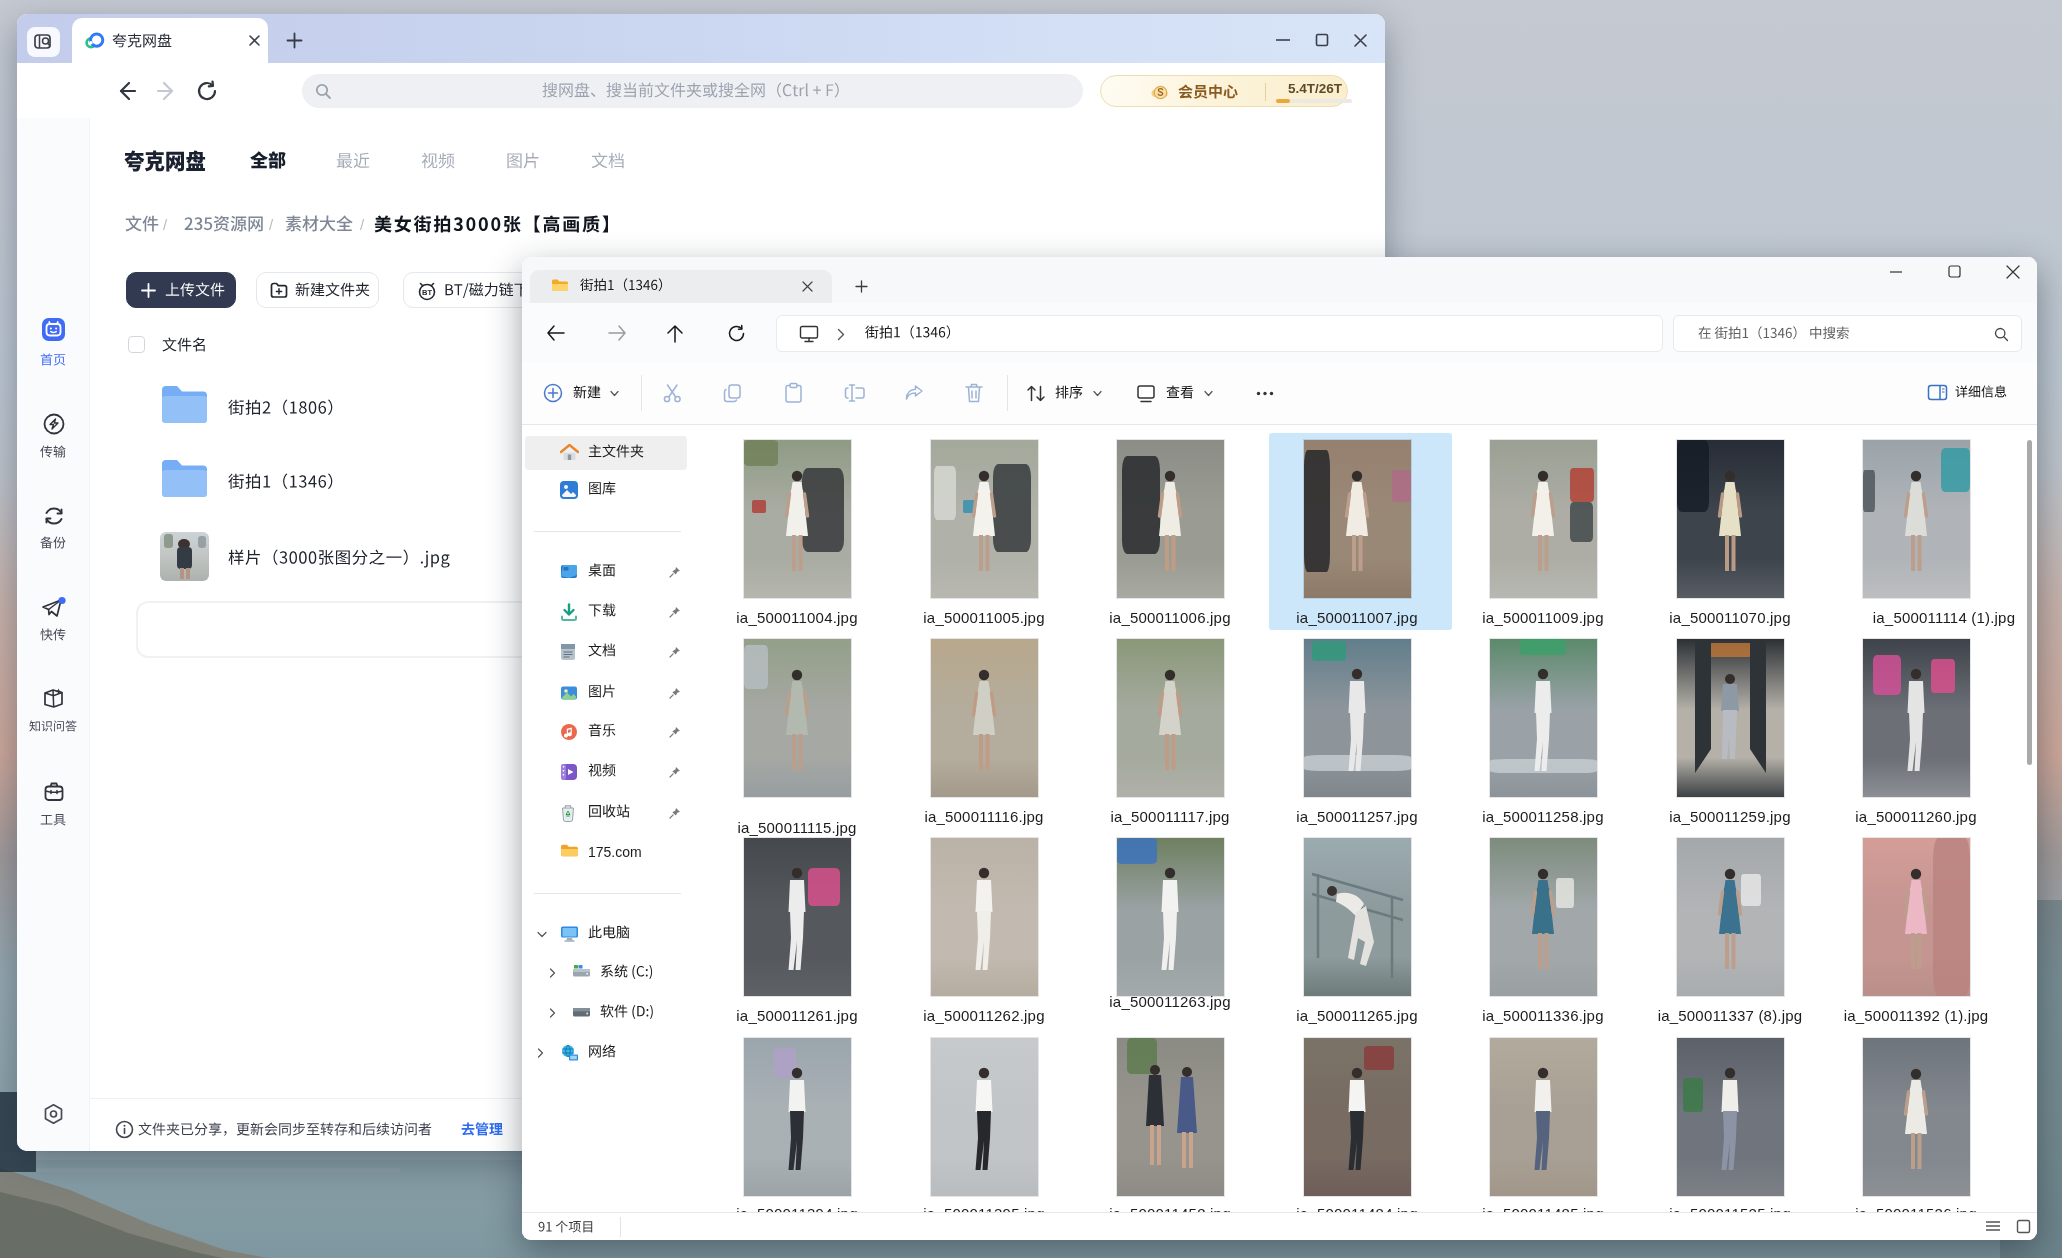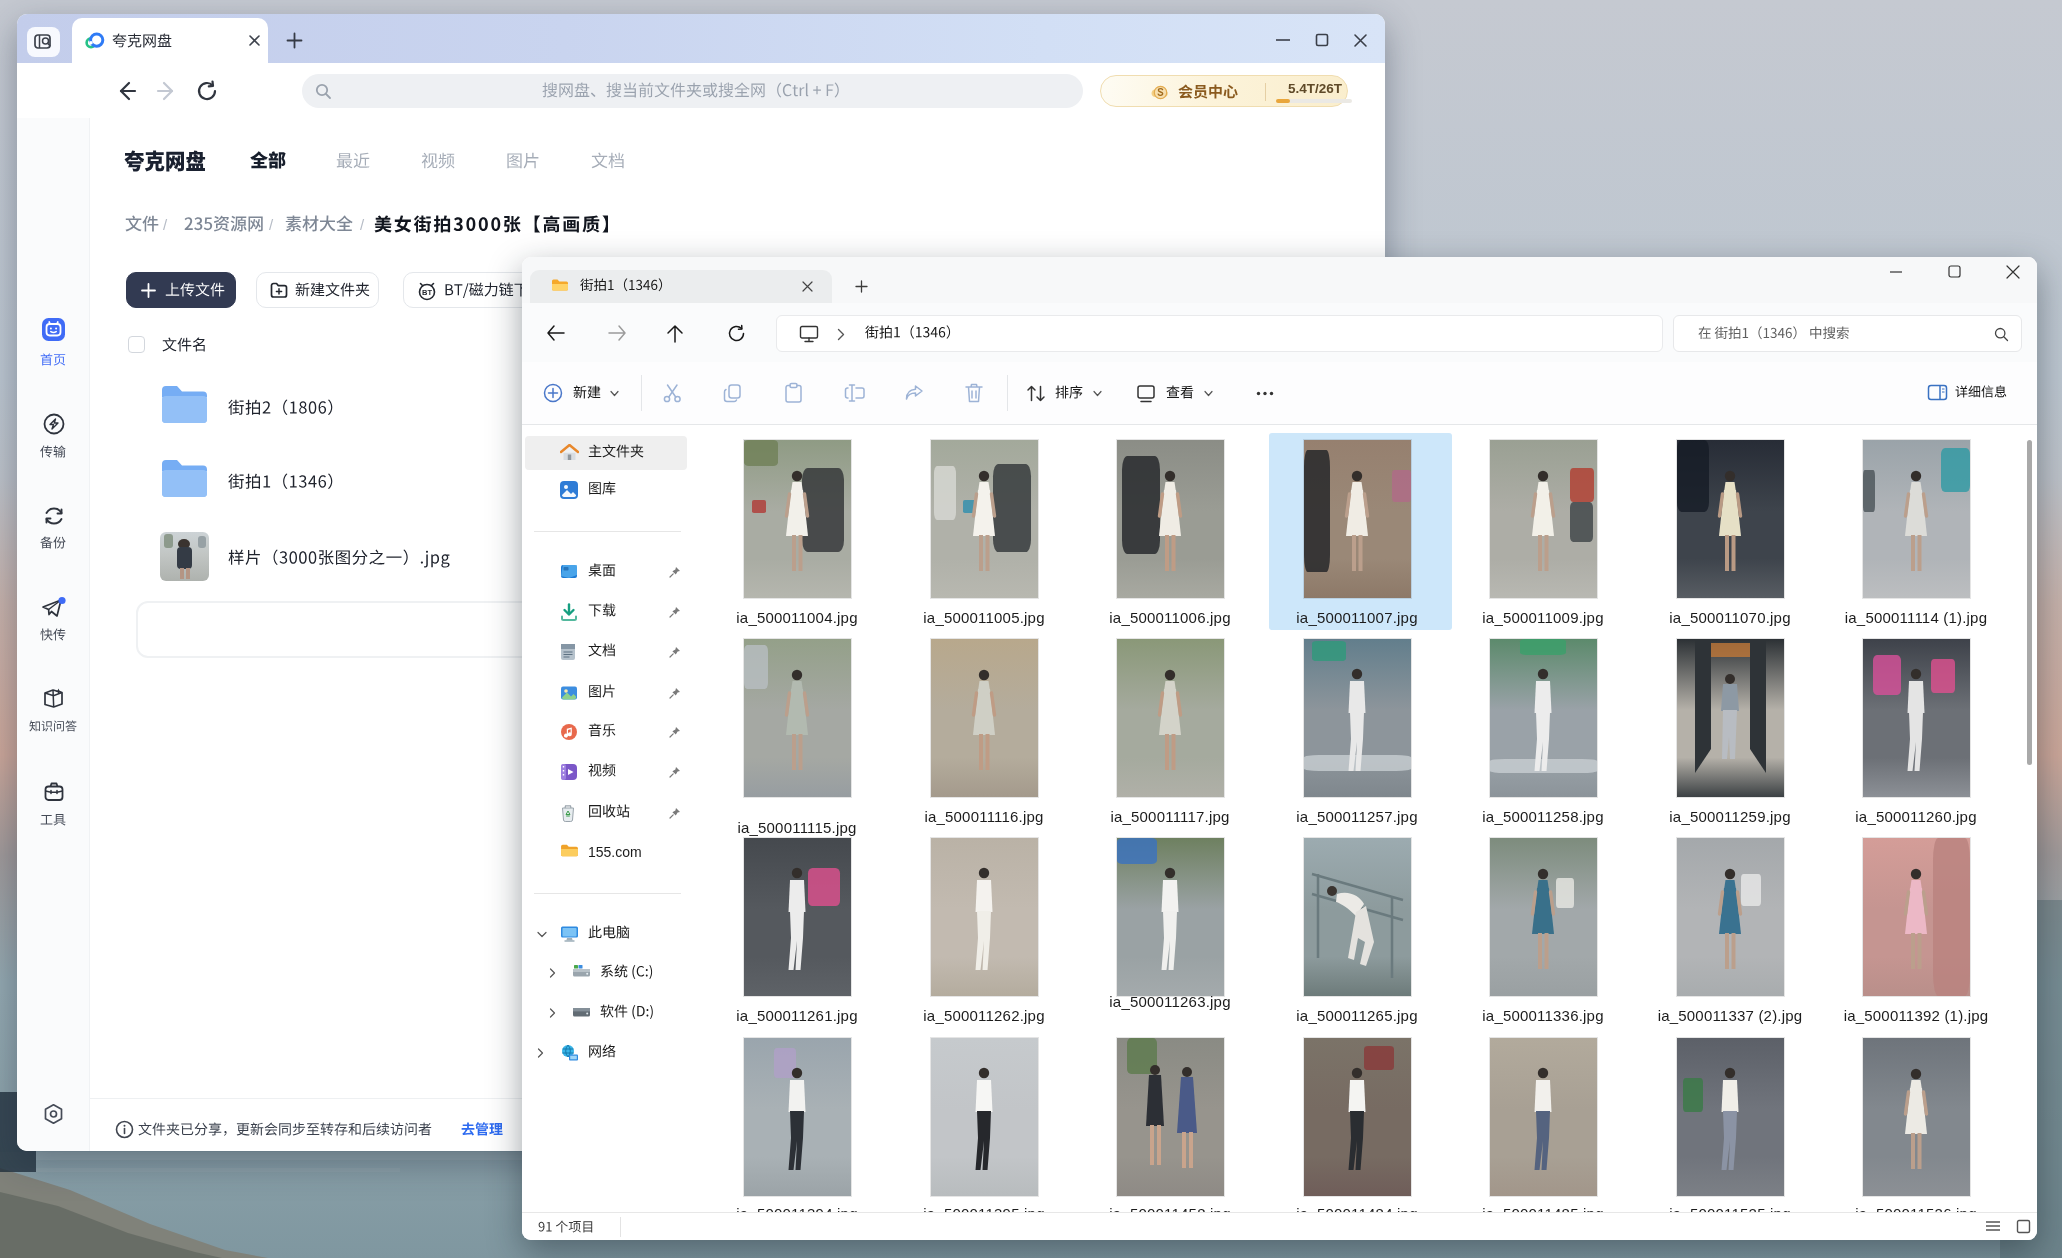--- a/index.html
+++ b/index.html
@@ -541,21 +541,21 @@
         <path fill="#1c1c1c" d="M5.2 5.3L8.7 5.3L8.7 8.5L5.2 8.5ZM4.2 4.4L4.2 9.5L9.7 9.5L9.7 4.4ZM1.1 1.1L1.1 13.4L2.2 13.4L2.2 12.7L11.7 12.7L11.7 13.4L12.9 13.4L12.9 1.1ZM2.2 11.7L2.2 2.2L11.7 2.2L11.7 11.7ZM22.2 4.3L25.3 4.3C25 6.1 24.5 7.6 23.8 8.8C23.1 7.6 22.6 6.1 22.2 4.5ZM22.1 0.6C21.7 3 20.9 5.3 19.7 6.7C20 6.9 20.3 7.4 20.5 7.6C20.9 7.1 21.3 6.5 21.6 5.8C22 7.3 22.6 8.6 23.3 9.8C22.5 11 21.4 11.9 20 12.6C20.2 12.8 20.5 13.2 20.6 13.5C22 12.7 23 11.8 23.9 10.7C24.7 11.8 25.6 12.8 26.8 13.4C26.9 13.1 27.3 12.7 27.5 12.5C26.3 11.9 25.3 11 24.5 9.8C25.4 8.3 25.9 6.5 26.3 4.3L27.4 4.3L27.4 3.3L22.6 3.3C22.8 2.5 23 1.6 23.2 0.7ZM15.3 10.9C15.6 10.7 16 10.5 18.5 9.6L18.5 13.5L19.6 13.5L19.6 0.8L18.5 0.8L18.5 8.5L16.4 9.3L16.4 2.1L15.3 2.1L15.3 9C15.3 9.6 15.1 9.8 14.9 10C15 10.2 15.2 10.7 15.3 10.9ZM28.8 3.2L28.8 4.2L34.3 4.2L34.3 3.2ZM29.4 5C29.7 6.6 30 8.6 30 10L30.9 9.8C30.8 8.4 30.5 6.4 30.2 4.8ZM30.4 0.9C30.8 1.6 31.2 2.5 31.4 3.1L32.4 2.7C32.2 2.1 31.8 1.3 31.4 0.6ZM32.6 4.6C32.4 6.4 32.1 8.8 31.7 10.3C30.5 10.6 29.5 10.8 28.7 11L28.9 12C30.4 11.7 32.3 11.2 34.2 10.7L34.1 9.7L32.6 10.1C32.9 8.6 33.3 6.5 33.6 4.8ZM34.5 7.3L34.5 13.4L35.6 13.4L35.6 12.8L39.8 12.8L39.8 13.4L40.9 13.4L40.9 7.3L37.9 7.3L37.9 4.5L41.4 4.5L41.4 3.5L37.9 3.5L37.9 0.5L36.8 0.5L36.8 7.3ZM35.6 11.8L35.6 8.2L39.8 8.2L39.8 11.8Z"></path>
       </svg></div>
     <svg class="t ab" style="left:147px;top:550px" width="12" height="12" viewBox="0 0 12 12">
       <path d="M7 1 L11 5 L8.6 5.6 L6.8 8.6 L3.4 5.2 L6.4 3.4 Z" fill="#7a7a7a"></path>
       <path d="M4.2 7.8 L1 11" stroke="#7a7a7a" stroke-width="1.2" stroke-linecap="round"></path>
     </svg>
     <svg class="t ab" style="left:38px;top:586px" width="19" height="15" viewBox="0 0 18 14">
       <path d="M1 3 A1.5 1.5 0 0 1 2.5 1.5 L6.5 1.5 L8.3 3.4 L15.5 3.4 A1.5 1.5 0 0 1 17 4.9 L17 11 A1.5 1.5 0 0 1 15.5 12.5 L2.5 12.5 A1.5 1.5 0 0 1 1 11 Z" fill="#f0a32a"></path>
       <path d="M1 5.5 L17 5.5 L17 11 A1.5 1.5 0 0 1 15.5 12.5 L2.5 12.5 A1.5 1.5 0 0 1 1 11 Z" fill="#fccd5e"></path>
     </svg>
-    <div class="ab" style="left:66px;top:587px;font-size:14px;color:#1c1c1c">155.com</div>
+    <div class="ab" style="left:66px;top:587px;font-size:14px;color:#1c1c1c">175.com</div>
     <div class="ab" style="left:12px;top:636px;width:147px;height:1px;background:#e6e6e6"></div>
     <svg class="t ab" style="left:15px;top:674px" width="10" height="7" viewBox="0 0 10 7">
       <path d="M1 1.5 L5 5.5 L9 1.5" stroke="#555" stroke-width="1.2" fill="none" stroke-linecap="round" stroke-linejoin="round"></path>
     </svg>
     <svg class="t ab" style="left:38px;top:668px" width="19" height="17" viewBox="0 0 19 17">
       <rect x="1" y="1.5" width="17" height="11" rx="1.5" fill="#2e8ae0"></rect>
       <rect x="2.5" y="3" width="14" height="8.5" rx=".8" fill="#7cc3f5"></rect>
       <path d="M7 13 L12 13 L12.7 15.5 L6.3 15.5 Z" fill="#9fb0ba"></path>
       <path d="M5 16 L14 16" stroke="#9fb0ba" stroke-width="1.4" stroke-linecap="round"></path>
     </svg>
@@ -683,21 +683,21 @@
       <div class="ab" style="left:0px;top:30px;width:12px;height:42px;background:#4a5258;opacity:.8;border-radius:14%"></div>
       <svg class="t ab" style="left:0;top:0" width="107" height="158" viewBox="0 0 107 158">
         <circle cx="53" cy="36" r="5.2" fill="#332e2b"></circle>
         <path d="M48.5 42 L57.5 42 L59 52 L47 52 Z" fill="#dcdcd8"></path>
         <path d="M47 50 L59 50 L64 96 L42 96 Z" fill="#dcdcd8"></path>
         <rect x="48" y="95" width="4" height="36" fill="#bb9f8c"></rect>
         <rect x="54.5" y="95" width="4" height="36" fill="#bb9f8c"></rect>
         <path d="M45.5 54 L42.5 76 M60.5 54 L63.5 76" stroke="#bb9f8c" stroke-width="3.4" stroke-linecap="round"></path>
       </svg>
     </div>
-    <div class="fn" style="left:1301px;top:352px">ia_500011114 (1).jpg</div>
+    <div class="fn" style="left:1329px;top:352px">ia_500011114 (1).jpg</div>
     <div class="ph" style="left:222px;top:382px;background:linear-gradient(180deg,#94a089 0%,#a5a8a3 45%,#a5a8a3 75%,#979da1 100%)">
       <div class="ab" style="left:0px;top:6px;width:24px;height:44px;background:#b8bec2;opacity:.8;border-radius:14%"></div>
       <svg class="t ab" style="left:0;top:0" width="107" height="158" viewBox="0 0 107 158">
         <circle cx="53" cy="36" r="5.2" fill="#332e2b"></circle>
         <path d="M48.5 42 L57.5 42 L59 52 L47 52 Z" fill="#b2bab0"></path>
         <path d="M47 50 L59 50 L64 96 L42 96 Z" fill="#b2bab0"></path>
         <rect x="48" y="95" width="4" height="36" fill="#bb9f8c"></rect>
         <rect x="54.5" y="95" width="4" height="36" fill="#bb9f8c"></rect>
         <path d="M45.5 54 L42.5 76 M60.5 54 L63.5 76" stroke="#bb9f8c" stroke-width="3.4" stroke-linecap="round"></path>
       </svg>
@@ -817,21 +817,21 @@
       <div class="ab" style="left:64px;top:36px;width:20px;height:32px;background:#e8e8e8;opacity:.8;border-radius:14%"></div>
       <svg class="t ab" style="left:0;top:0" width="107" height="158" viewBox="0 0 107 158">
         <circle cx="53" cy="36" r="5.2" fill="#332e2b"></circle>
         <path d="M48.5 42 L57.5 42 L59 52 L47 52 Z" fill="#3a7290"></path>
         <path d="M47 50 L59 50 L64 96 L42 96 Z" fill="#3a7290"></path>
         <rect x="48" y="95" width="4" height="36" fill="#bb9f8c"></rect>
         <rect x="54.5" y="95" width="4" height="36" fill="#bb9f8c"></rect>
         <path d="M45.5 54 L42.5 76 M60.5 54 L63.5 76" stroke="#bb9f8c" stroke-width="3.4" stroke-linecap="round"></path>
       </svg>
     </div>
-    <div class="fn" style="left:1115px;top:750px">ia_500011337 (2).jpg</div>
+    <div class="fn" style="left:1115px;top:750px">ia_500011337 (8).jpg</div>
     <div class="ph" style="left:1341px;top:581px;background:linear-gradient(180deg,#d49d98 0%,#c59591 45%,#c59591 75%,#b98f8a 100%)">
       <div class="ab" style="left:70px;top:0px;width:37px;height:158px;background:#b9827e;opacity:.8;border-radius:14%"></div>
       <svg class="t ab" style="left:0;top:0" width="107" height="158" viewBox="0 0 107 158">
         <circle cx="53" cy="36" r="5.2" fill="#332e2b"></circle>
         <path d="M48.5 42 L57.5 42 L59 52 L47 52 Z" fill="#ecb8c6"></path>
         <path d="M47 50 L59 50 L64 96 L42 96 Z" fill="#ecb8c6"></path>
         <rect x="48" y="95" width="4" height="36" fill="#bb9f8c"></rect>
         <rect x="54.5" y="95" width="4" height="36" fill="#bb9f8c"></rect>
         <path d="M45.5 54 L42.5 76 M60.5 54 L63.5 76" stroke="#bb9f8c" stroke-width="3.4" stroke-linecap="round"></path>
       </svg>

